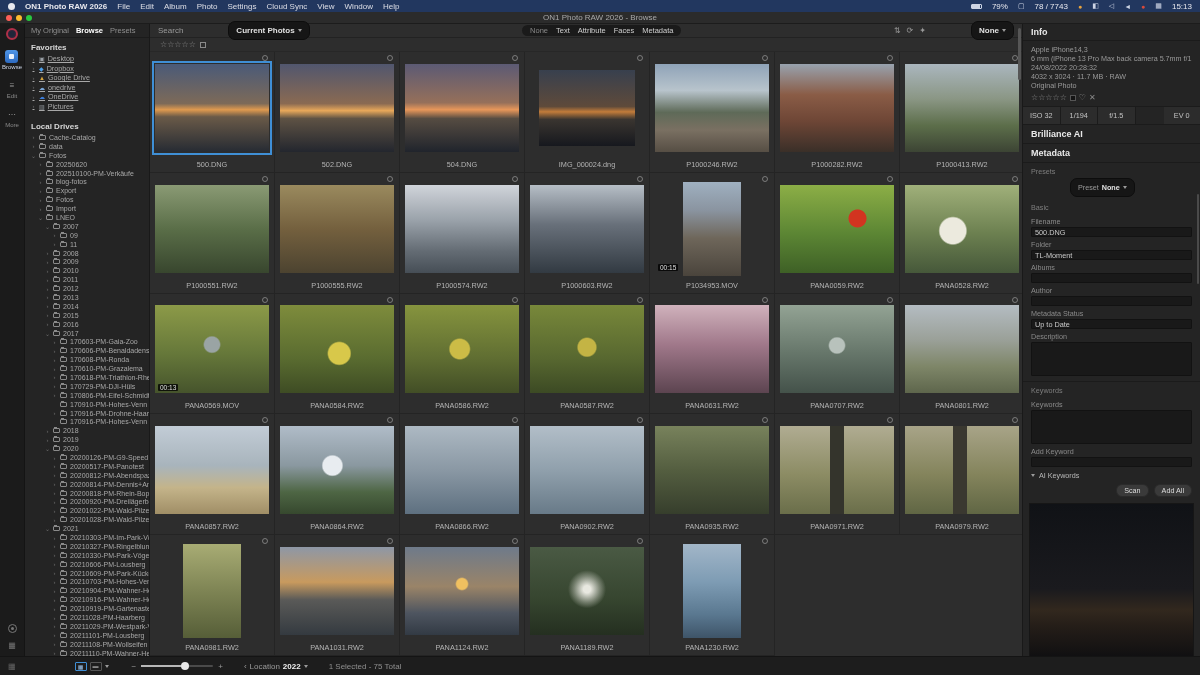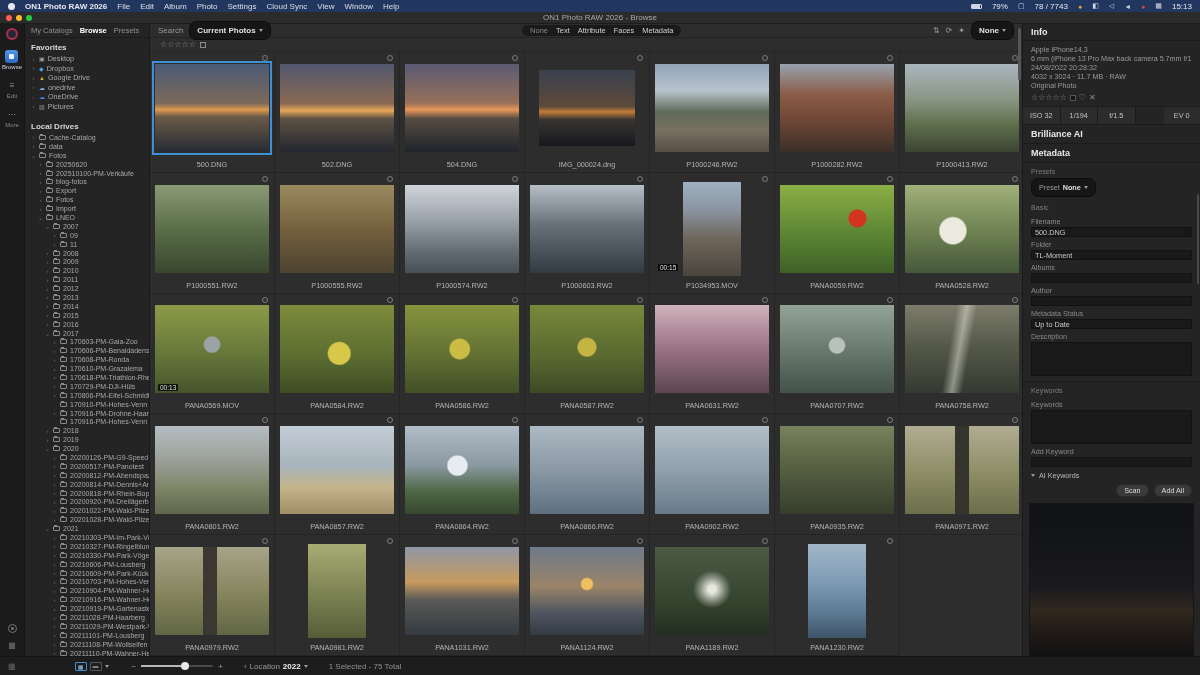--- a/index.html
+++ b/index.html
@@ -48,33 +48,33 @@
 
   
   .sidebar { position:absolute; left:25px; top:24px; width:125px; height:632px; background:#242424;
              border-right:1px solid #191919; overflow:hidden; }
   .sb-tabs { height:14px; display:flex; align-items:center; gap:7px; padding:0 6px;
              border-bottom:1px solid #1b1b1b; font-size:7.5px; color:#8f8f8f; }
   .sb-tabs .tab.active { color:#fff; font-weight:bold; }
   .sb-section { font-size:8px; font-weight:bold; color:#d8d8d8; padding:5px 6px 2px; }
   .fav-row, .tree-row { display:flex; align-items:center; gap:3px; height:8.9px; padding-left:6px;
              font-size:7px; color:#a8a8a8; white-space:nowrap; overflow:hidden; }
-  .fav-row { height:9.5px; font-size:7.2px; }
+  .fav-row { height:9.5px; font-size:7.2px;text-decoration:underline; }
   .arrow { width:5px; color:#6e6e6e; font-size:6px; flex:none; text-align:center; }
   .fav-ic { font-size:6px; flex:none; }
   .folder { width:7px; height:5px; border:1px solid #8a8a8a; border-radius:1px; flex:none; position:relative; }
   .folder::before { content:""; position:absolute; top:-2px; left:0; width:3px; height:1px; background:#8a8a8a; }
   .sb-div { height:6px; }
 
   
   .main { position:absolute; left:150px; top:24px; width:872px; height:632px; background:#2d2d2d; }
   .toolbar { height:14px; display:flex; align-items:center; padding:0 8px; gap:6px;
              border-bottom:1px solid #222; font-size:8px; color:#9a9a9a; }
   .pill { background:#161616; border:1px solid #0d0d0d; border-radius:7px; height:19px;
-          display:inline-flex; align-items:center; gap:3px; padding:0 7px; color:#e0e0e0; font-weight:bold; }
+          display:inline-flex; align-items:center; gap:3px; padding:0 7px; color:#e0e0e0; font-weight:bold;margin-left:39px; }
   .caret { width:0; height:0; border-left:2.5px solid transparent; border-right:2.5px solid transparent;
            border-top:3px solid #9a9a9a; display:inline-block; }
   .seg { background:#1a1a1a; border-radius:7px; height:11px; display:inline-flex; align-items:center;
          gap:8px; padding:0 8px; margin:0 auto; }
   .seg .seg-item { color:#d0d0d0; font-size:7.5px; }
   .seg .seg-item.dim { color:#888; }
   .tb-ic { color:#9a9a9a; font-size:8px; }
   .ratingbar { height:14px; display:flex; align-items:center; gap:4px; padding:0 10px;
                color:#8a8a8a; font-size:8px; border-bottom:1px solid #272727; }
   .labelbox { width:6px; height:6px; border:1px solid #8a8a8a; }
@@ -197,21 +197,21 @@
         </div>
       </div>
     <div class="grow"></div>
     <span class="person-ic"></span>
     <span class="panel-ic">▦</span>
   </div>
 
   <div class="sidebar">
     <div class="sb-tabs">
 
-    <span class="tab">My Catalogs</span>
+    <span class="tab">My Original</span>
         <span class="tab active">Browse</span>
         <span class="tab">Presets</span>
       </div>
     <div class="sb-section">Favorites</div>
     <div>
 
         <div class="fav-row">
           <span class="arrow">›</span>
           <span class="fav-ic" style="color: rgb(154, 160, 166);">▣</span>
           <span>Desktop</span>
@@ -811,28 +811,20 @@
 
         <div class="cell">
           <span class="sync"></span>
           <div class="thumbwrap">
             <div class="thumb" style="background: radial-gradient(circle at 50% 46%, rgb(184, 194, 188) 0px, rgb(184, 194, 188) 10%, rgba(0, 0, 0, 0) 12%), linear-gradient(rgb(147, 163, 148) 0%, rgb(102, 118, 106) 55%, rgb(68, 82, 74) 100%);"></div>
           </div>
 
           <div class="cellname">PANA0707.RW2</div>
         </div>
 
-        <div class="cell">
-          <span class="sync"></span>
-          <div class="thumbwrap">
-            <div class="thumb" style="background: linear-gradient(100deg, rgba(0, 0, 0, 0) 40%, rgba(230, 230, 220, 0.5) 48%, rgba(0, 0, 0, 0) 56%), linear-gradient(rgb(124, 124, 108) 0%, rgb(86, 90, 74) 45%, rgb(52, 58, 48) 100%);"></div>
-          </div>
-
-          <div class="cellname">PANA0758.RW2</div>
-        </div>
 
         <div class="cell">
           <span class="sync"></span>
           <div class="thumbwrap">
             <div class="thumb" style="background: linear-gradient(rgb(180, 188, 194) 0%, rgb(154, 160, 152) 40%, rgb(126, 134, 104) 70%, rgb(94, 102, 76) 100%);"></div>
           </div>
 
           <div class="cellname">PANA0801.RW2</div>
         </div>
 

